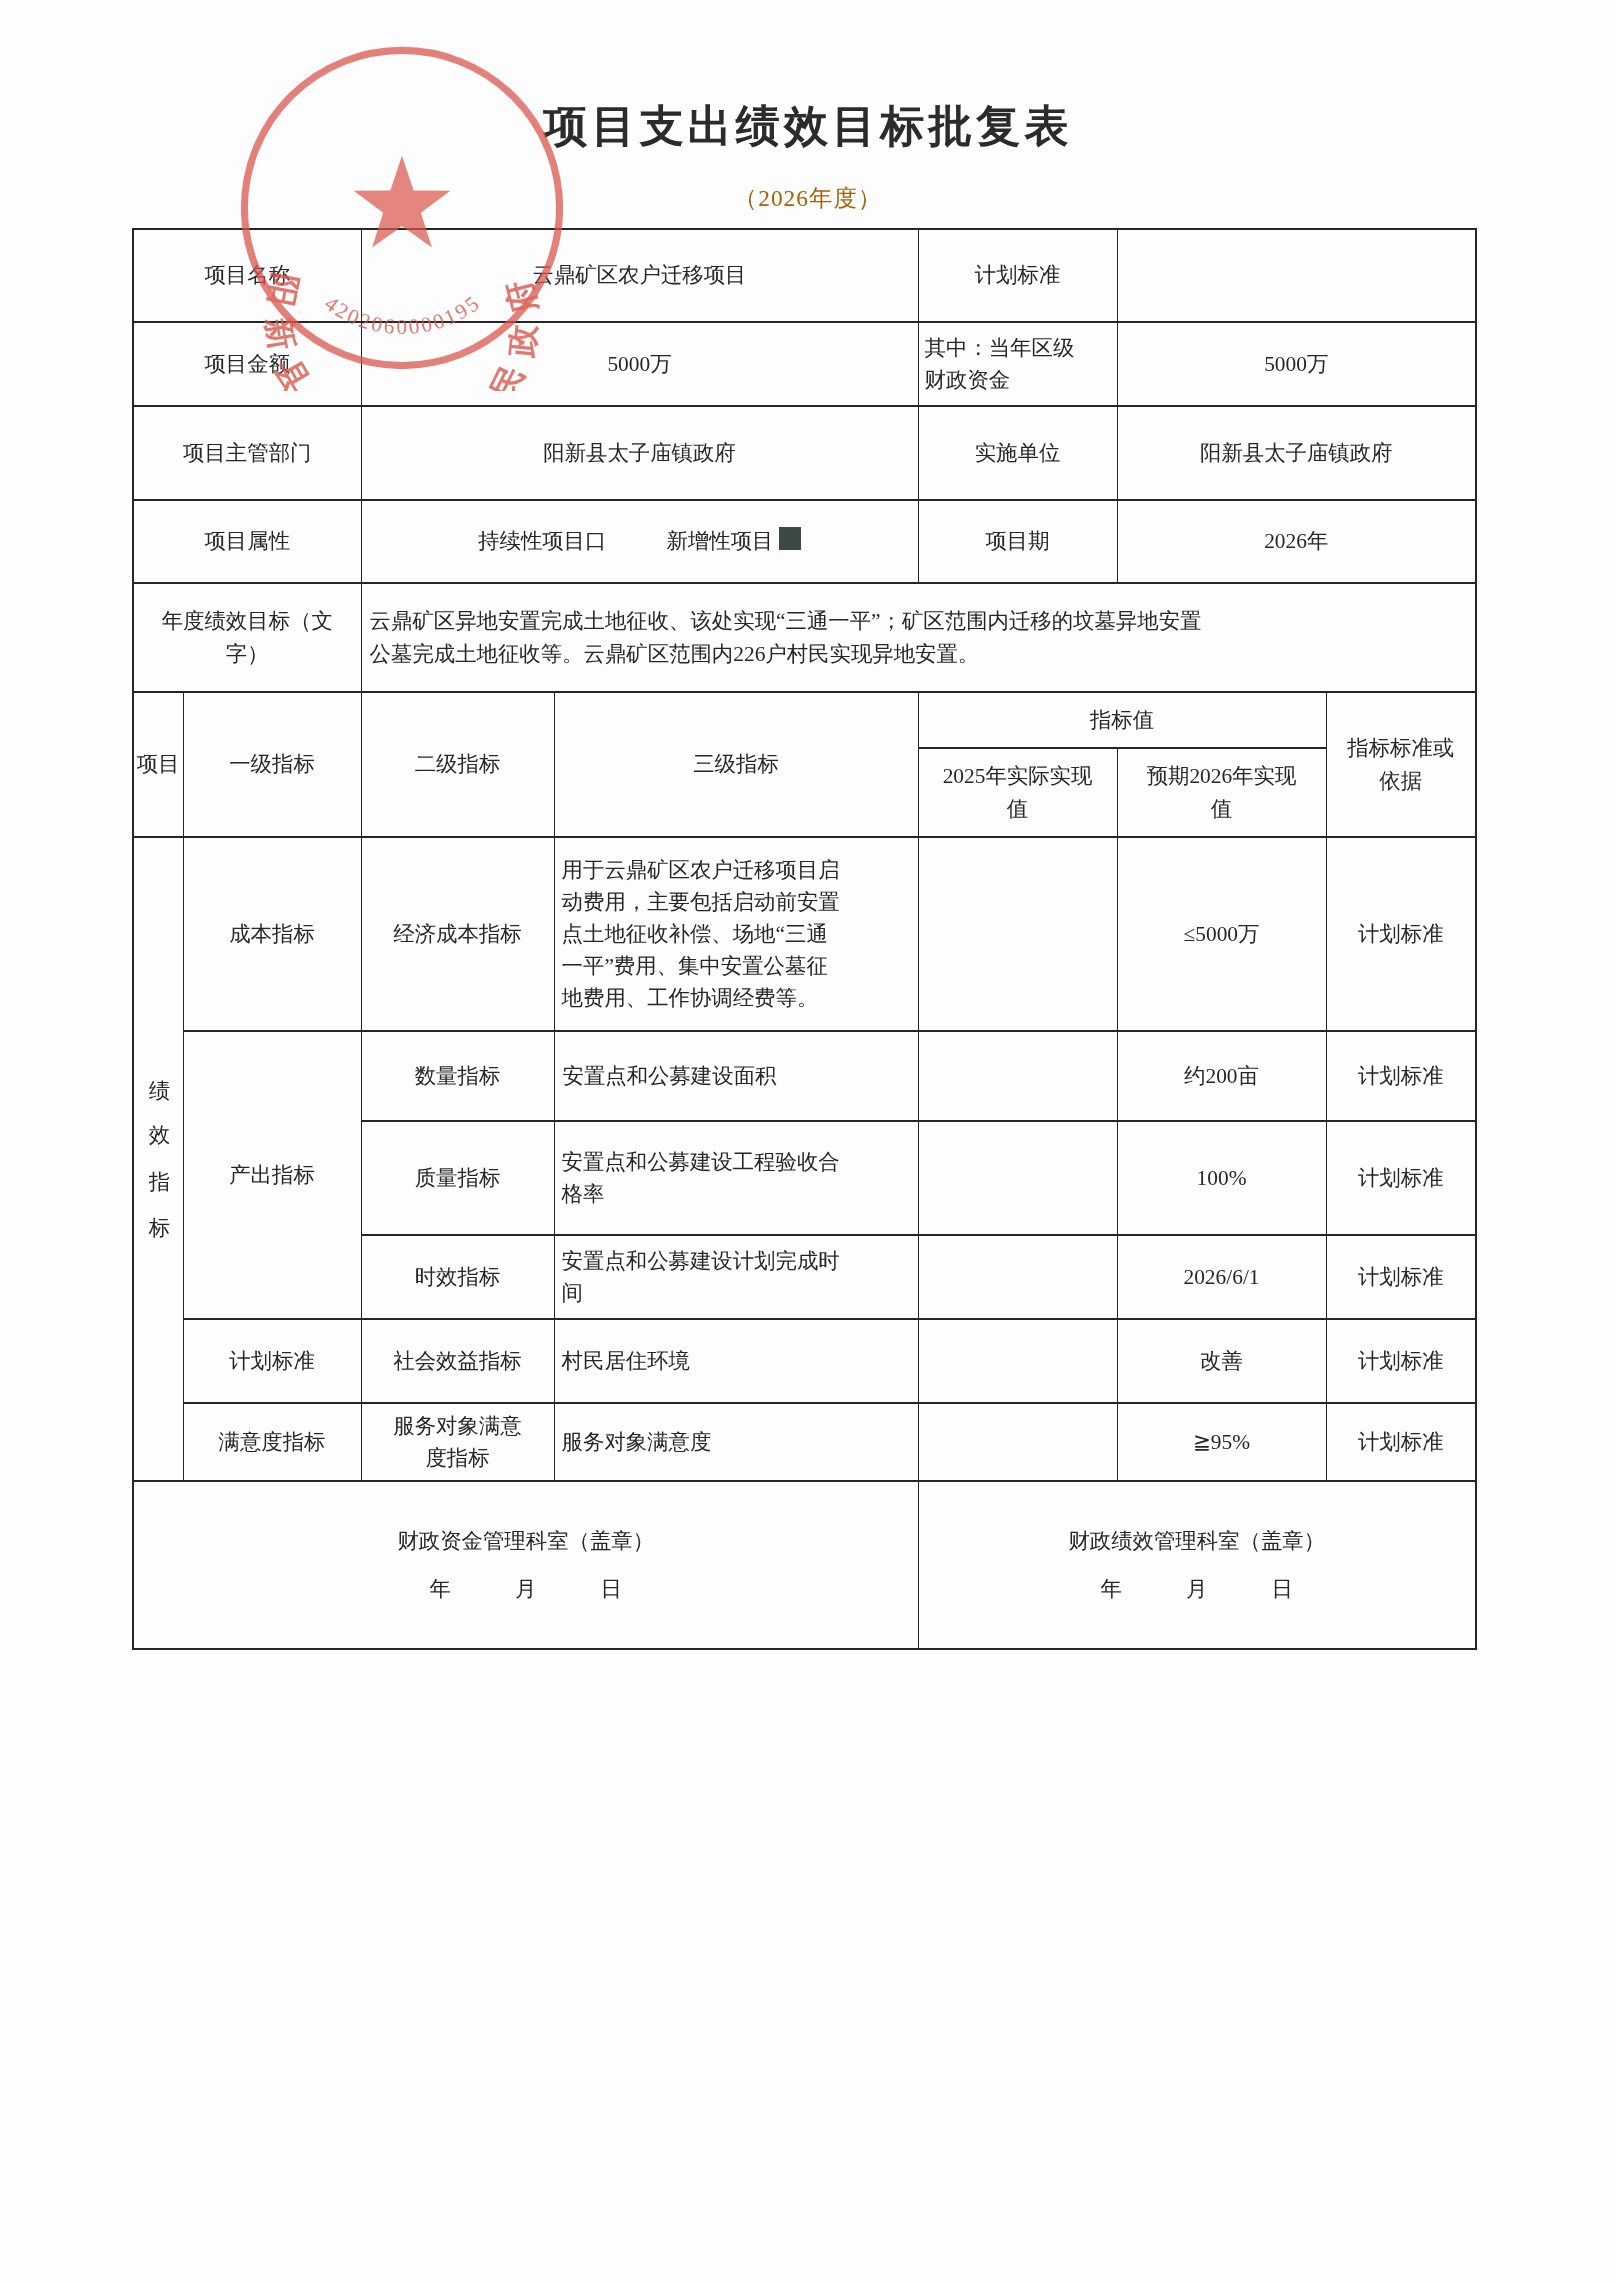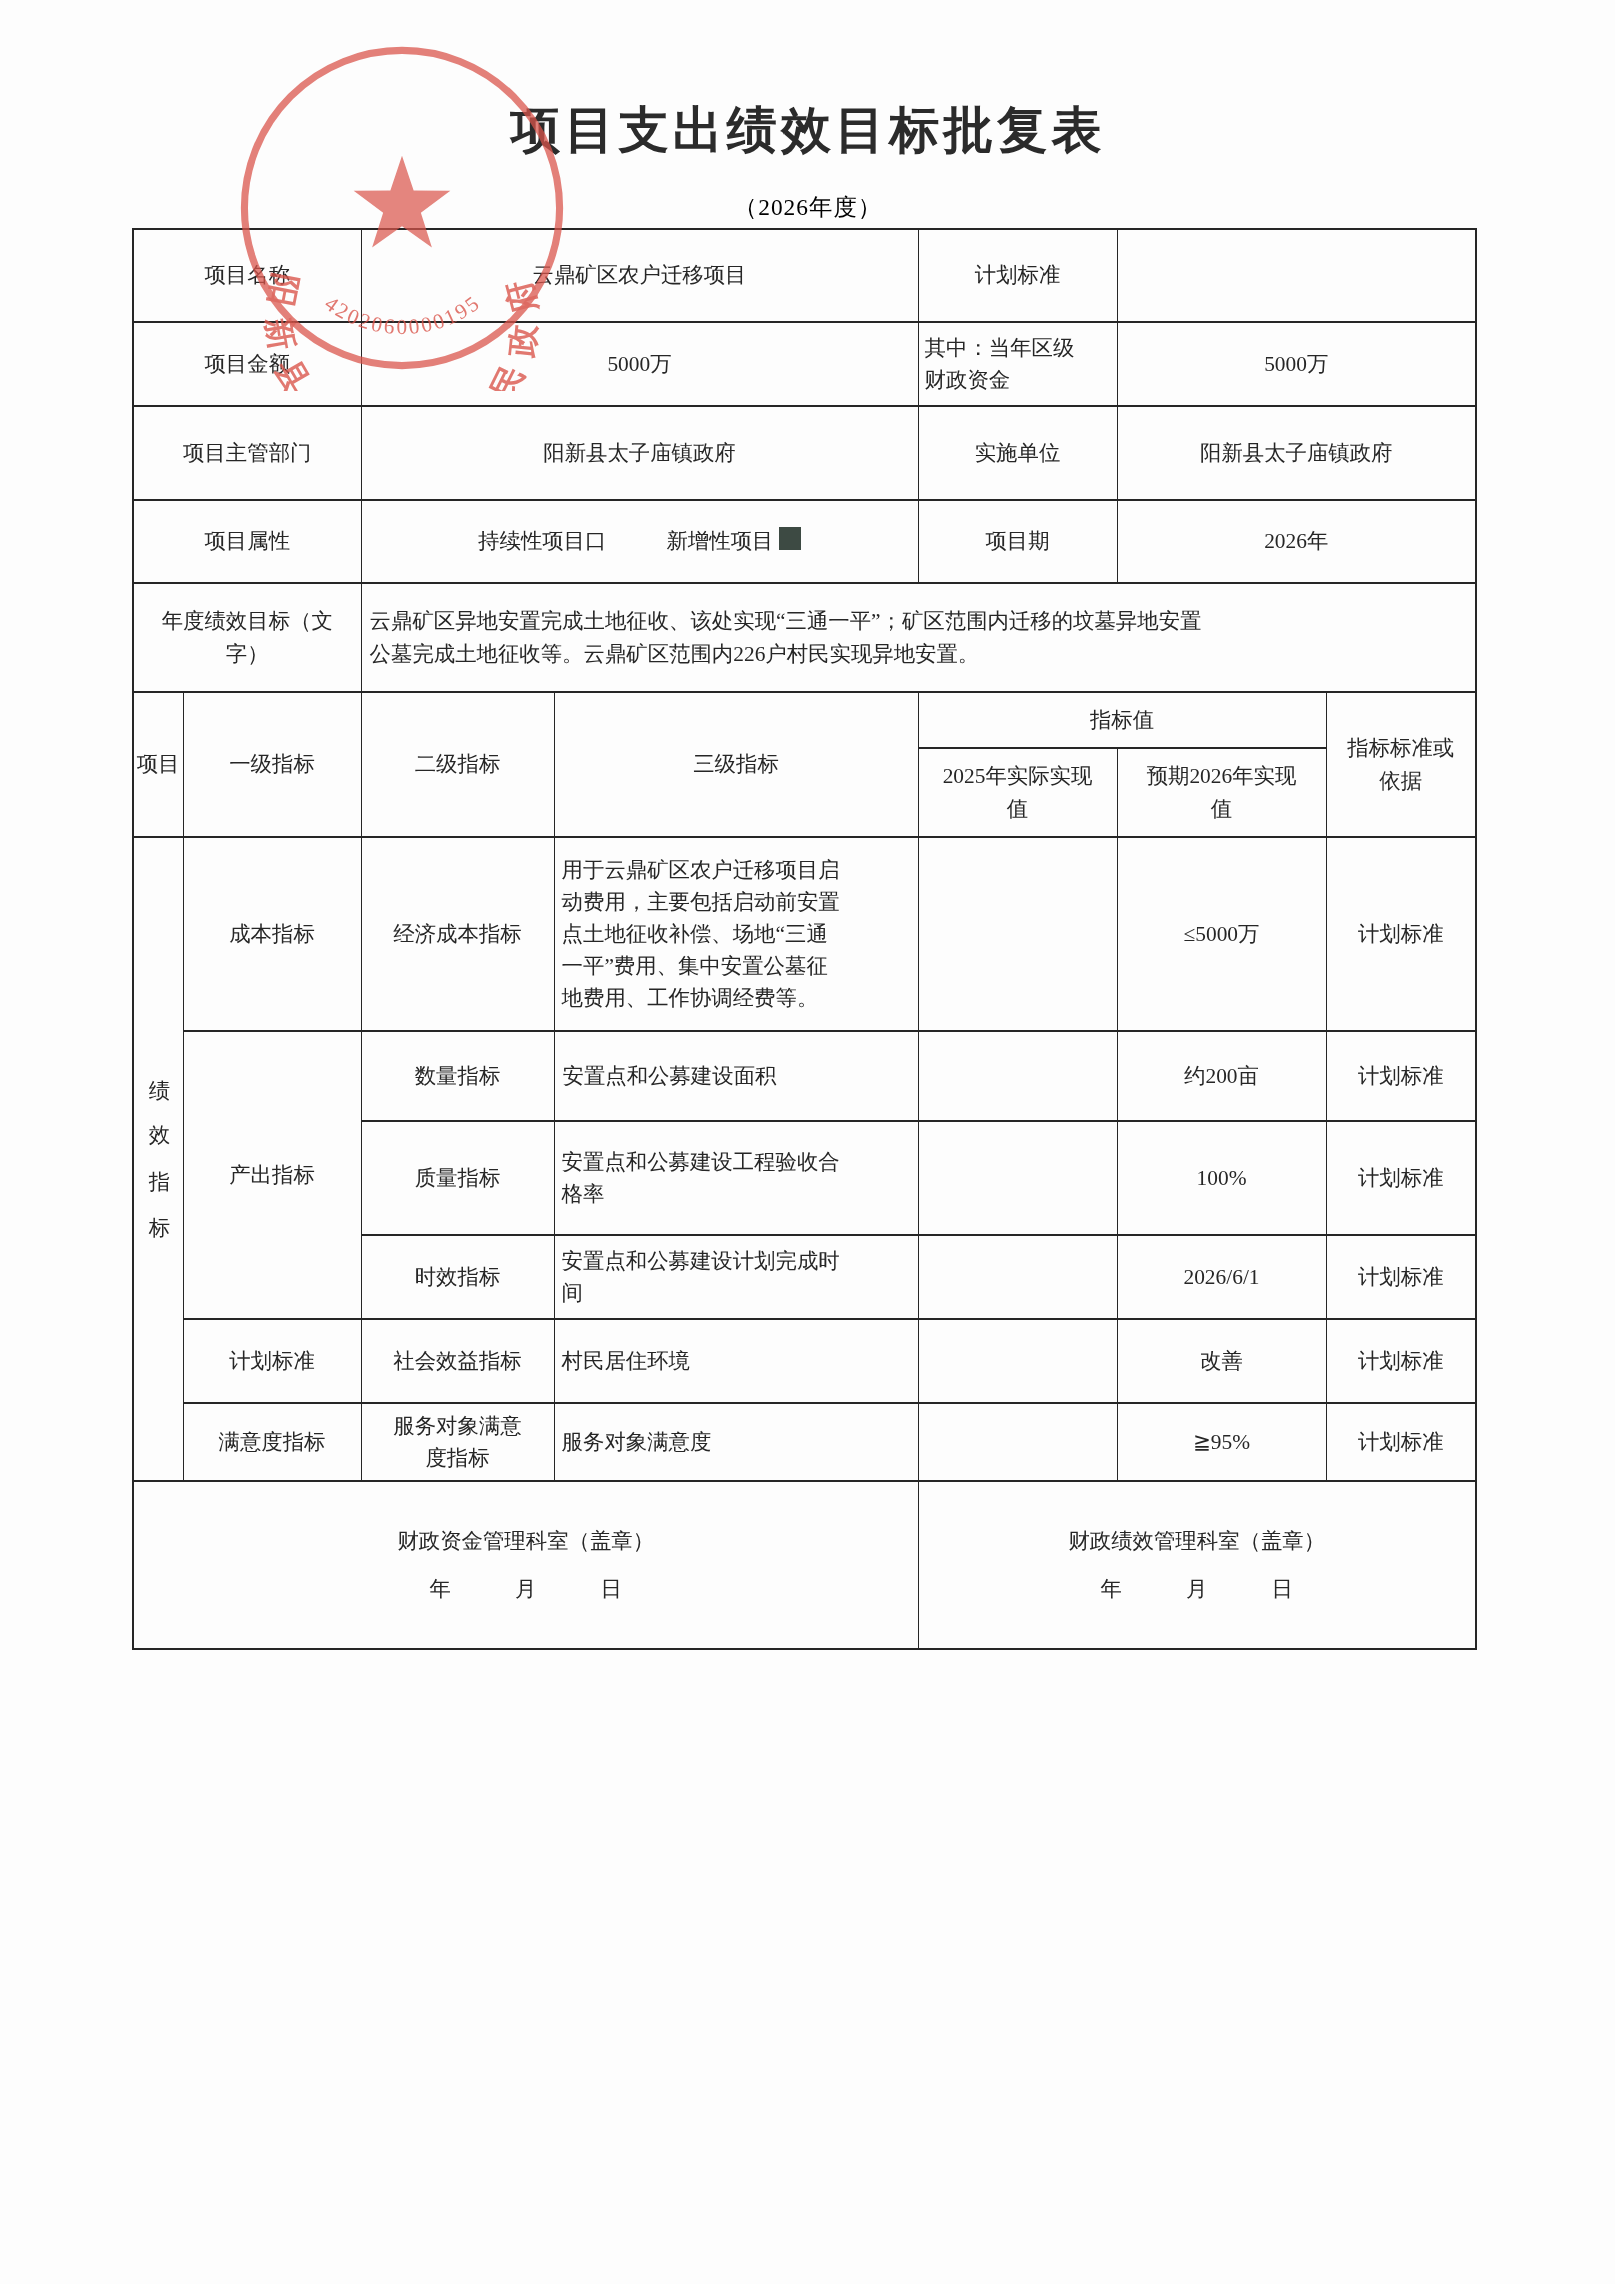--- a/index.html
+++ b/index.html
@@ -10,33 +10,33 @@
     height: 2284px;
     background: #fdfdfd;
     font-family: "Liberation Serif", "DejaVu Serif", serif;
     color: #262626;
     overflow: hidden;
   }
   .doc-title {
     position: absolute;
     top: 97px; left: 0; width: 100%;
     text-align: center;
-    font-size: 50px;
+    font-size: 44px;
     font-weight: 700;
     letter-spacing: 4.1px;
     color: #2b2b2b;
     z-index: 2;
   }
   .doc-subtitle {
     position: absolute;
-    top: 191px; left: 0; width: 100%;
+    top: 182px; left: 0; width: 100%;
     text-align: center;
     font-size: 23.4px;
     letter-spacing: 1px;
-    color: #000000;
+    color: #a16207;
     z-index: 2;
   }
   .seal {
     position: absolute;
     left: 224px; top: 25.4px;
     width: 356px; height: 366px;
     opacity: 0.87;
     z-index: 4;
     pointer-events: none;
   }

